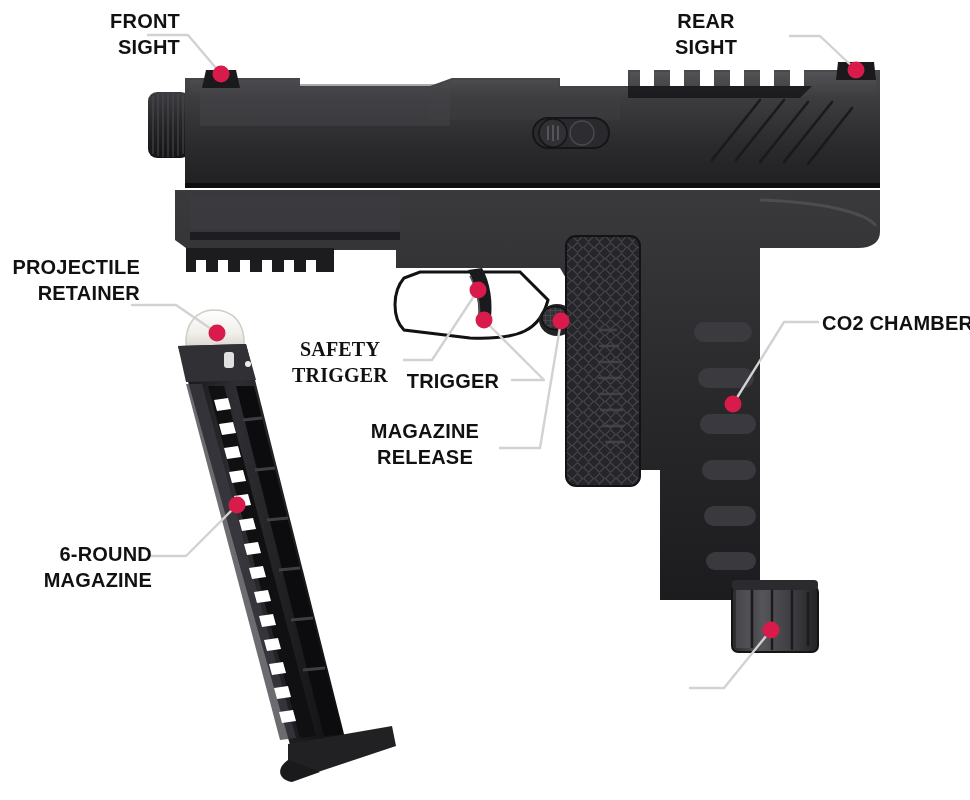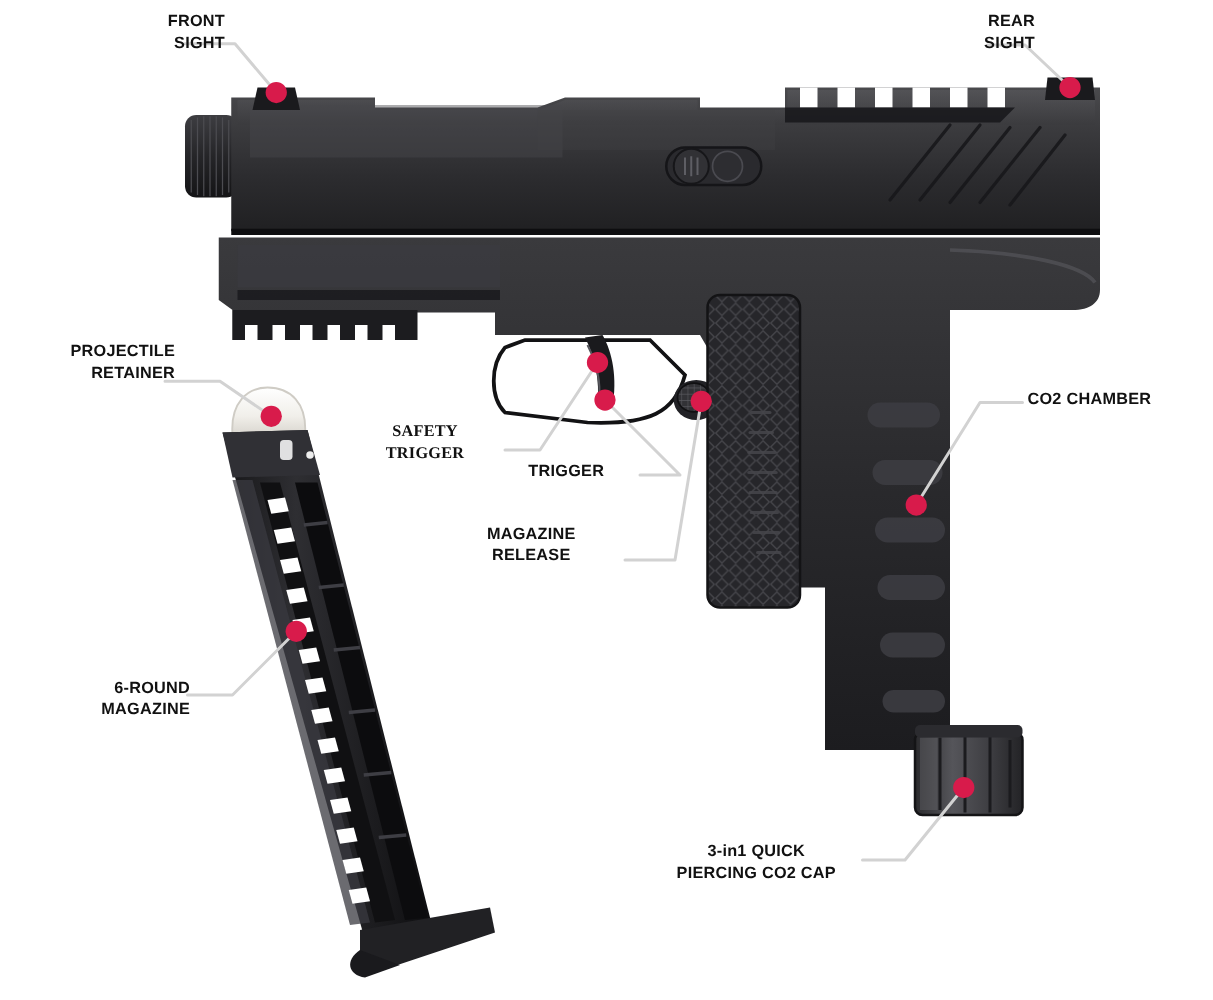--- a/index.html
+++ b/index.html
@@ -4,29 +4,29 @@
 <style>
   html,body{margin:0;padding:0;background:#ffffff;}
   body{
     font-family:"Liberation Sans","DejaVu Sans",sans-serif;
     width:970px;height:800px;overflow:hidden;position:relative;
   }
   #stage{position:relative;width:970px;height:800px;background:#fff;}
   #art{position:absolute;left:0;top:0;width:970px;height:800px;}
 
   .callout{position:absolute;color:#111111;font-weight:bold;
-    font-size:13px;line-height:1.32;letter-spacing:.2px;
+    font-size:20px;line-height:1.32;letter-spacing:.2px;
     white-space:pre-line;font-stretch:condensed;}
   .ca-right{text-align:right;}
   .ca-left{text-align:left;}
   .ca-center{text-align:center;}
 
   .lbl-front-sight{left:40px;top:8px;width:140px;}
-  .lbl-rear-sight{left:688px;top:8px;width:140px;text-align:right;}
-  .lbl-projectile{left:0px;top:272px;width:140px;}
+  .lbl-rear-sight{left:636px;top:8px;width:140px;}
+  .lbl-projectile{left:0px;top:254px;width:140px;}
   .lbl-six-round{left:0px;top:541px;width:152px;}
   .lbl-safety{left:280px;top:336px;width:120px;font-family:Liberation Serif, serif;}
   .lbl-trigger{left:398px;top:368px;width:110px;}
   .lbl-mag-release{left:355px;top:418px;width:140px;}
   .lbl-co2-chamber{left:822px;top:310px;width:160px;}
   .lbl-co2-cap{left:500px;top:672px;width:210px;}
 </style>
 </head>
 <body>
 
@@ -324,16 +324,14 @@
   <div class="callout ca-center lbl-safety">SAFETY
 TRIGGER</div>
 
   <div class="callout ca-center lbl-trigger">TRIGGER</div>
 
   <div class="callout ca-center lbl-mag-release">MAGAZINE
 RELEASE</div>
 
   <div class="callout ca-left lbl-co2-chamber">CO2 CHAMBER</div>
 
-  <div class="callout ca-center lbl-co2-cap">3-in1 QUICK
-PIERCING CO2 CAP</div>
 
 </div>
 
 </body></html>

